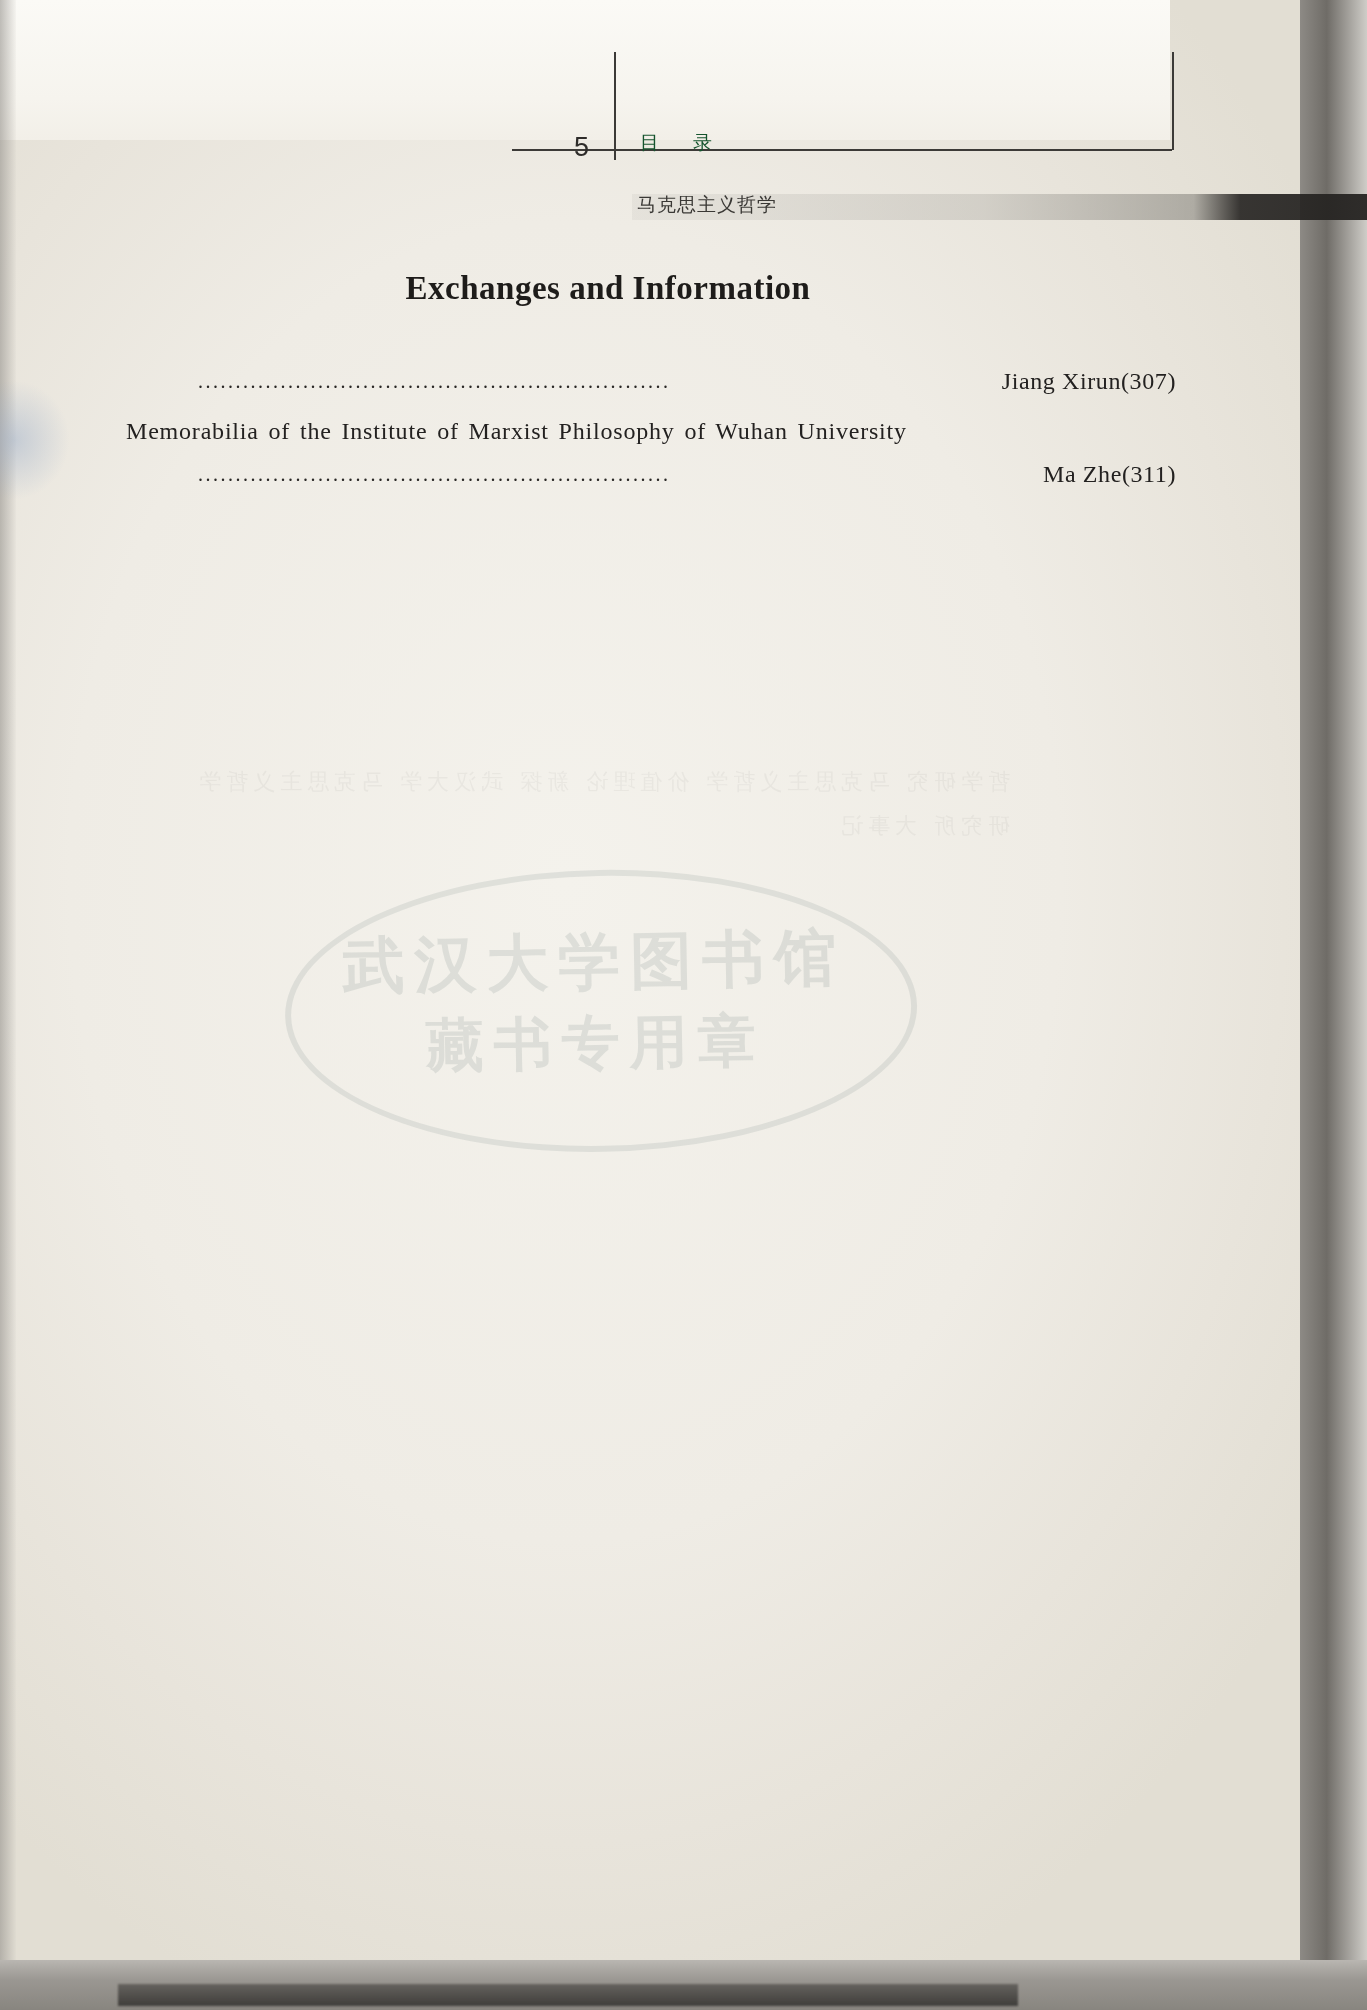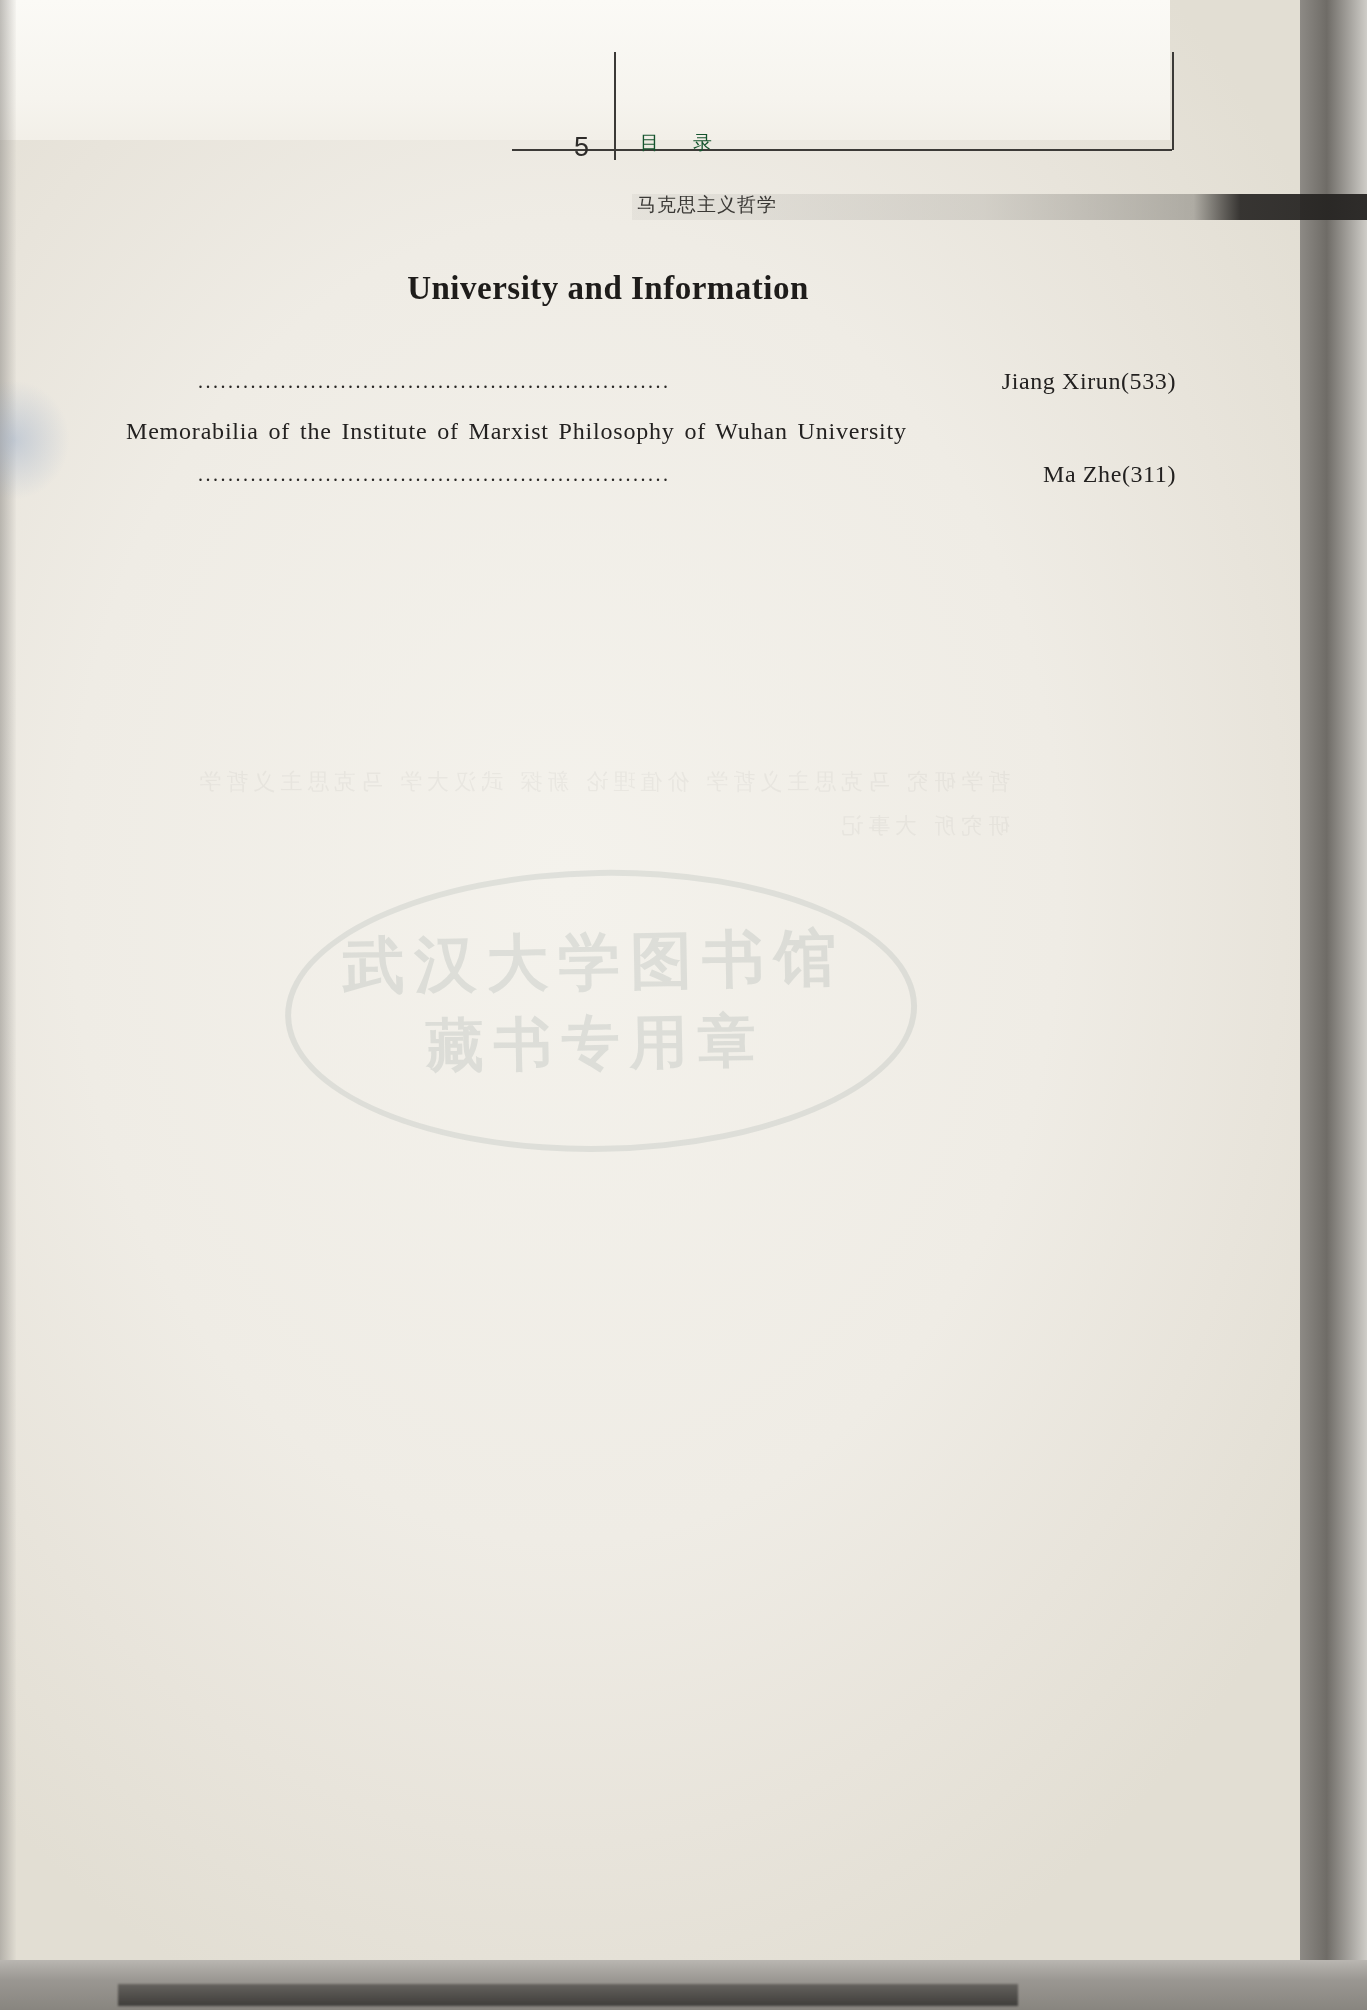--- a/index.html
+++ b/index.html
@@ -314,26 +314,26 @@
 
   <div class="stamp">
     <div class="stamp-oval"></div>
     <div class="stamp-line1">武汉大学图书馆</div>
     <div class="stamp-line2">藏书专用章</div>
   </div>
   <div class="bleed">哲学研究 马克思主义哲学 价值理论 新探 武汉大学 马克思主义哲学研究所 大事记</div>
 
   <div class="content">
 
-    <div class="section-title">University and Information</div>
+    <div class="section-title">Exchanges and Information</div>
 
     <div class="entry">
       <div class="entry-line2">
         <span class="leader">...............................................................</span>
-        <span class="entry-author">Jiang Xirun(533)</span>
+        <span class="entry-author">Jiang Xirun(307)</span>
       </div>
     </div>
 
     <div class="entry">
       <div class="entry-title">Memorabilia of the Institute of Marxist Philosophy of Wuhan University</div>
       <div class="entry-line2">
         <span class="leader">...............................................................</span>
         <span class="entry-author">Ma Zhe(311)</span>
       </div>
     </div>

